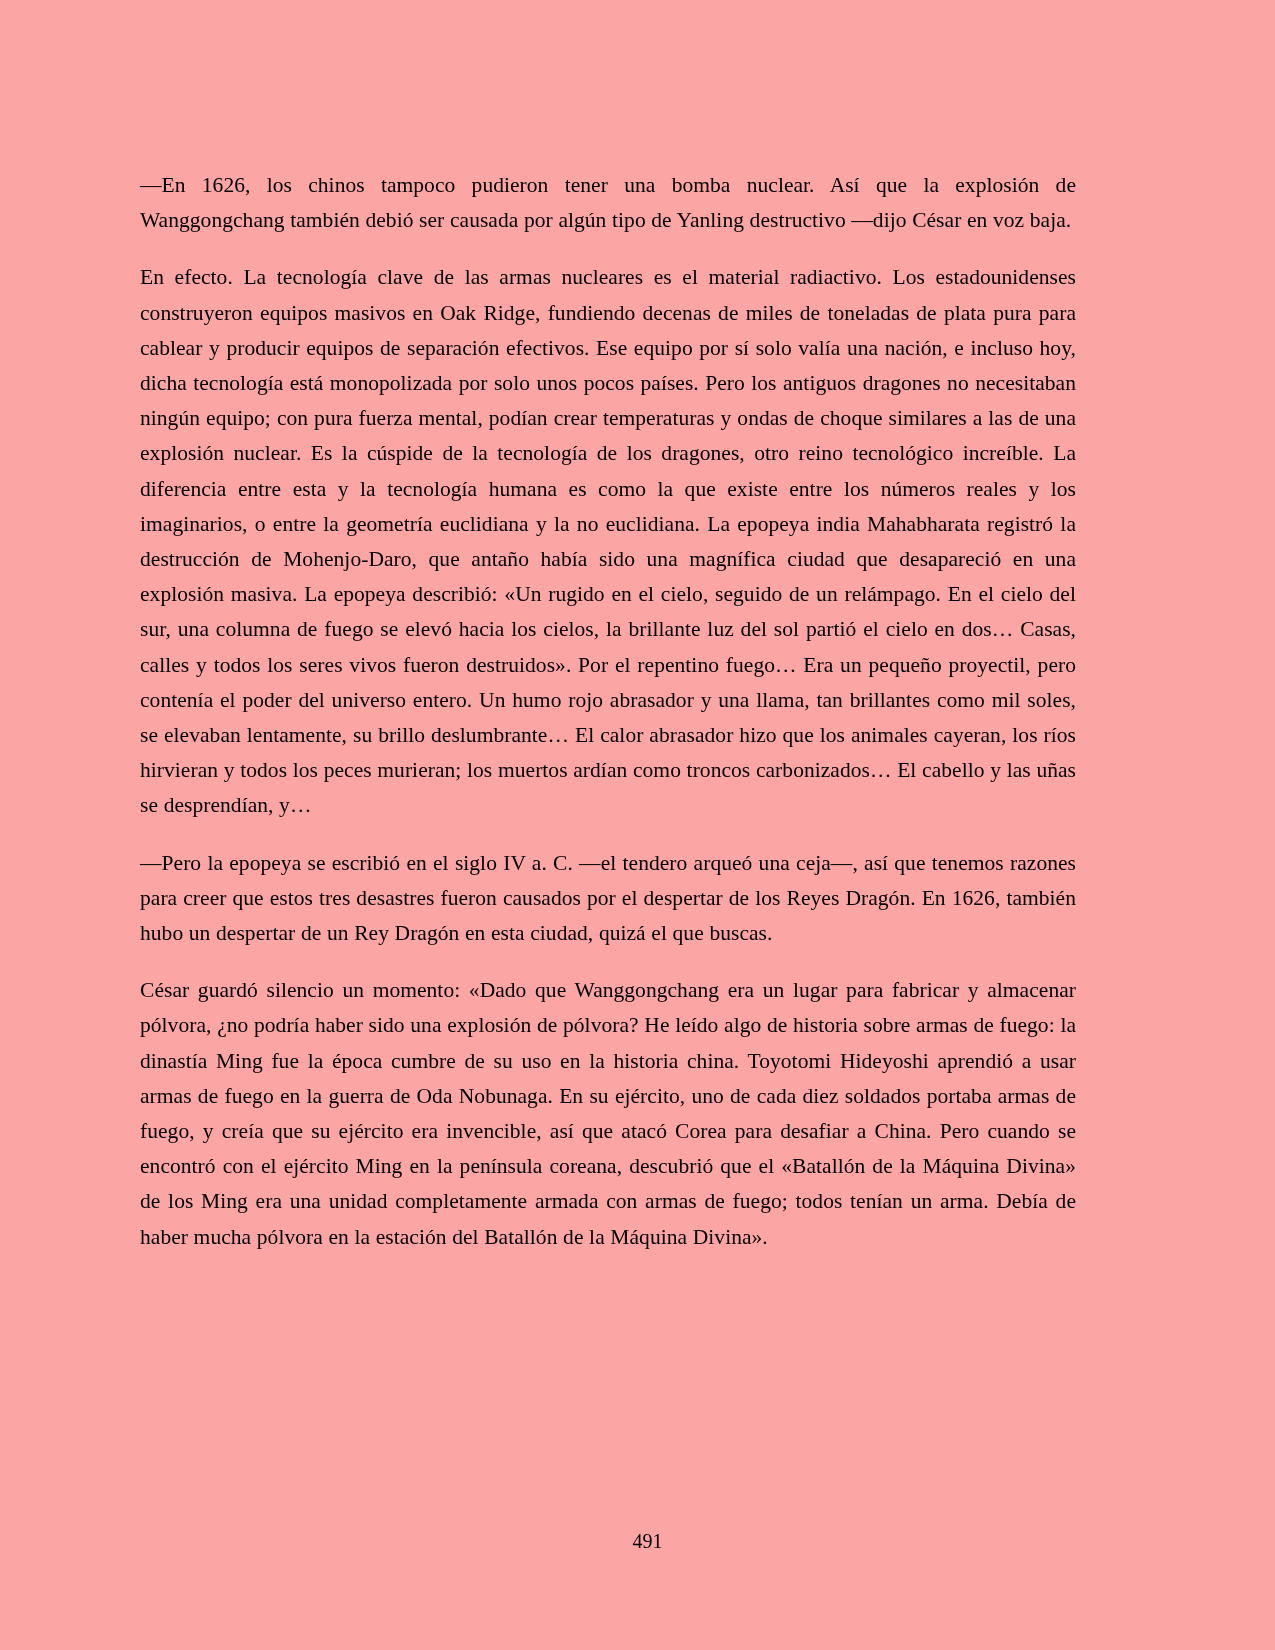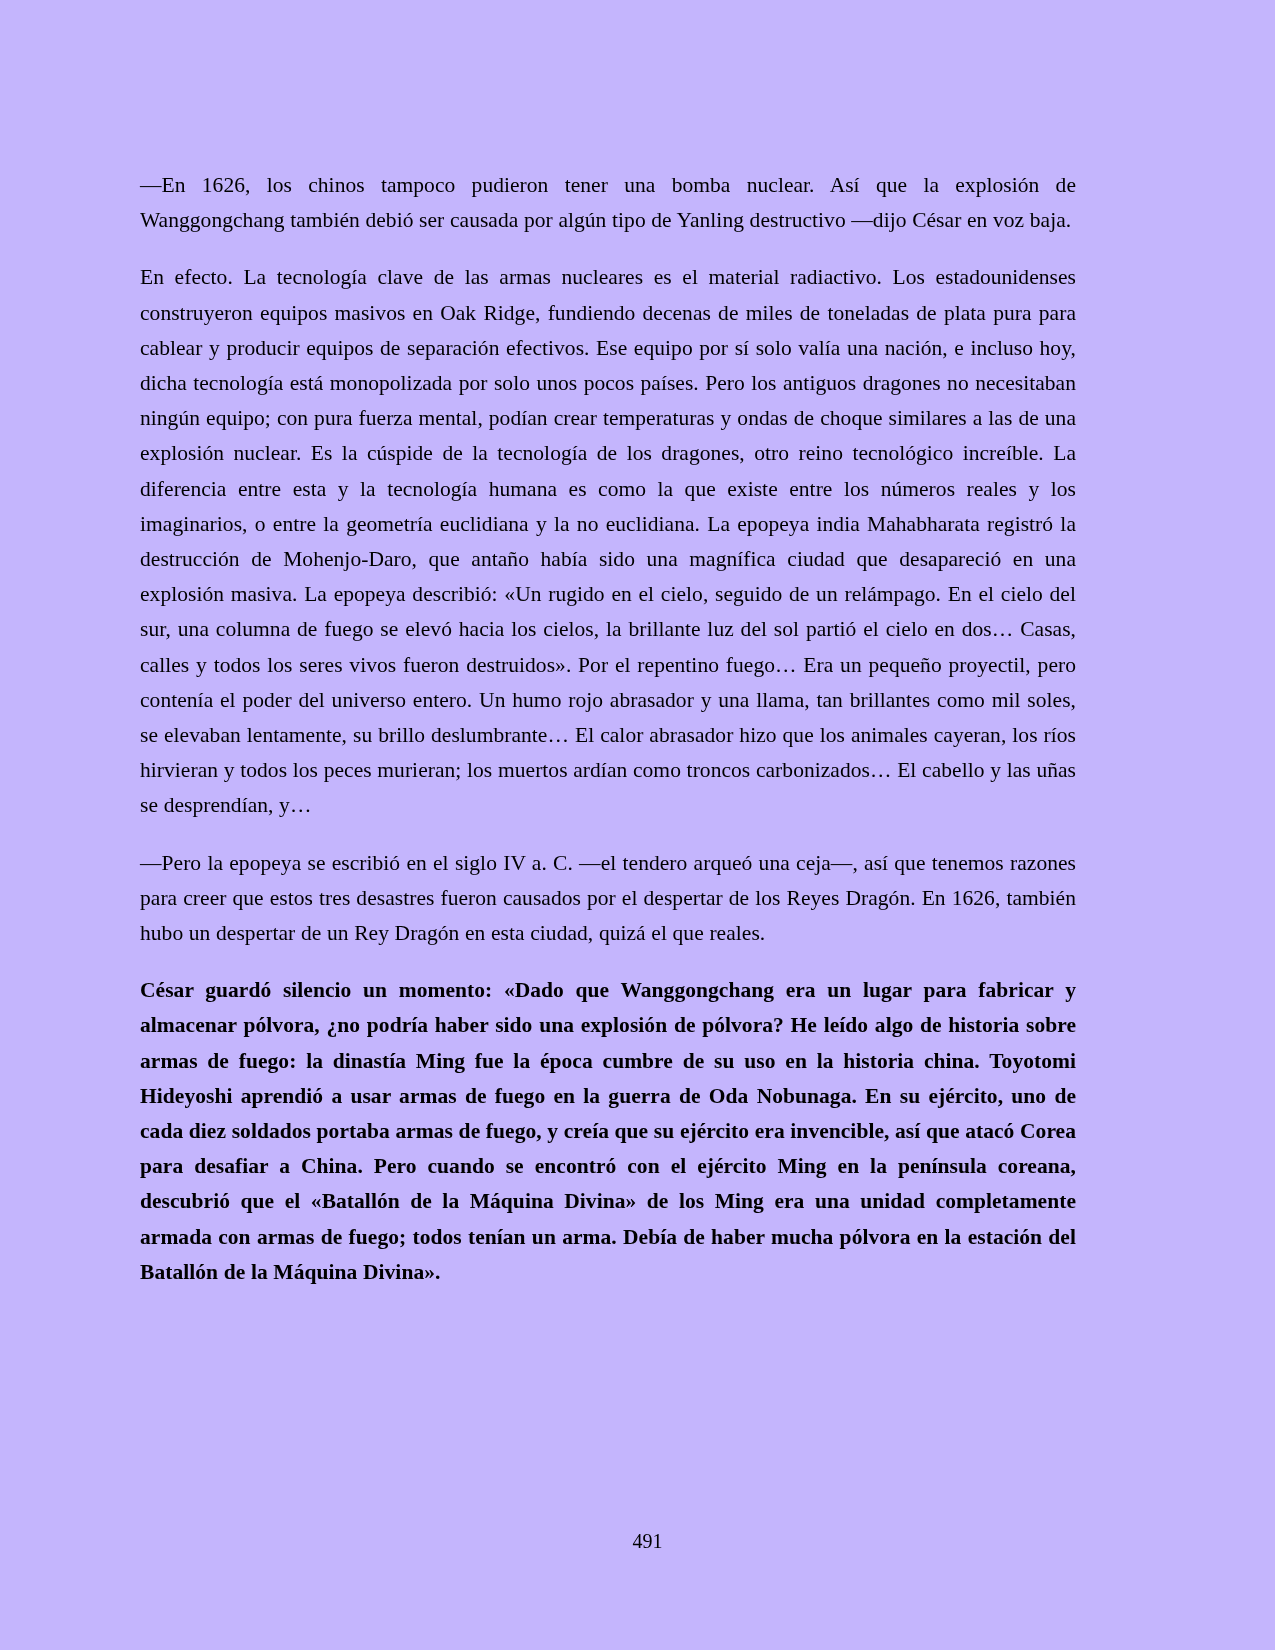--- a/index.html
+++ b/index.html
@@ -9,21 +9,21 @@
   }
   body {
     font-family: "Liberation Serif", "DejaVu Serif", serif;
     color: #000000;
     -webkit-font-smoothing: antialiased;
   }
   .page {
     position: relative;
     width: 1275px;
     height: 1650px;
-    background: #c4b5fd;
+    background: #fca5a5;
     box-sizing: border-box;
     overflow: hidden;
   }
   .text-column {
     position: absolute;
     left: 140px;
     top: 168px;
     width: 936px;
   }
   p.para {
@@ -33,21 +33,20 @@
     text-align: justify;
     text-justify: inter-word;
     letter-spacing: 0.05px;
     word-spacing: 0.2px;
     hyphens: none;
     -webkit-hyphens: none;
     text-indent: 0;
   }
   p.para:last-child {
     margin-bottom: 9px;
-    font-weight: bold;
   }
   .page-number {
     position: absolute;
     left: 0;
     right: 0;
     top: 1528px;
     text-align: center;
     font-size: 20px;
     line-height: 26px;
     font-family: "Liberation Serif", "DejaVu Serif", serif;
@@ -55,19 +54,19 @@
   }
 </style>
 </head>
 <body>
 
 <div class="page">
 
   <div class="text-column">
     <p class="para">—En 1626, los chinos tampoco pudieron tener una bomba nuclear. Así que la explosión de Wanggongchang también debió ser causada por algún tipo de Yanling destructivo —dijo César en voz baja.</p>
     <p class="para">En efecto. La tecnología clave de las armas nucleares es el material radiactivo. Los estadounidenses construyeron equipos masivos en Oak Ridge, fundiendo decenas de miles de toneladas de plata pura para cablear y producir equipos de separación efectivos. Ese equipo por sí solo valía una nación, e incluso hoy, dicha tecnología está monopolizada por solo unos pocos países. Pero los antiguos dragones no necesitaban ningún equipo; con pura fuerza mental, podían crear temperaturas y ondas de choque similares a las de una explosión nuclear. Es la cúspide de la tecnología de los dragones, otro reino tecnológico increíble. La diferencia entre esta y la tecnología humana es como la que existe entre los números reales y los imaginarios, o entre la geometría euclidiana y la no euclidiana. La epopeya india Mahabharata registró la destrucción de Mohenjo-Daro, que antaño había sido una magnífica ciudad que desapareció en una explosión masiva. La epopeya describió: «Un rugido en el cielo, seguido de un relámpago. En el cielo del sur, una columna de fuego se elevó hacia los cielos, la brillante luz del sol partió el cielo en dos… Casas, calles y todos los seres vivos fueron destruidos». Por el repentino fuego… Era un pequeño proyectil, pero contenía el poder del universo entero. Un humo rojo abrasador y una llama, tan brillantes como mil soles, se elevaban lentamente, su brillo deslumbrante… El calor abrasador hizo que los animales cayeran, los ríos hirvieran y todos los peces murieran; los muertos ardían como troncos carbonizados… El cabello y las uñas se desprendían, y…</p>
-    <p class="para">—Pero la epopeya se escribió en el siglo IV a. C. —el tendero arqueó una ceja—, así que tenemos razones para creer que estos tres desastres fueron causados por el despertar de los Reyes Dragón. En 1626, también hubo un despertar de un Rey Dragón en esta ciudad, quizá el que reales.</p>
+    <p class="para">—Pero la epopeya se escribió en el siglo IV a. C. —el tendero arqueó una ceja—, así que tenemos razones para creer que estos tres desastres fueron causados por el despertar de los Reyes Dragón. En 1626, también hubo un despertar de un Rey Dragón en esta ciudad, quizá el que buscas.</p>
     <p class="para">César guardó silencio un momento: «Dado que Wanggongchang era un lugar para fabricar y almacenar pólvora, ¿no podría haber sido una explosión de pólvora? He leído algo de historia sobre armas de fuego: la dinastía Ming fue la época cumbre de su uso en la historia china. Toyotomi Hideyoshi aprendió a usar armas de fuego en la guerra de Oda Nobunaga. En su ejército, uno de cada diez soldados portaba armas de fuego, y creía que su ejército era invencible, así que atacó Corea para desafiar a China. Pero cuando se encontró con el ejército Ming en la península coreana, descubrió que el «Batallón de la Máquina Divina» de los Ming era una unidad completamente armada con armas de fuego; todos tenían un arma. Debía de haber mucha pólvora en la estación del Batallón de la Máquina Divina».</p>
   </div>
 
   <div class="page-number">491</div>
 
 </div>
 
 </body></html>

